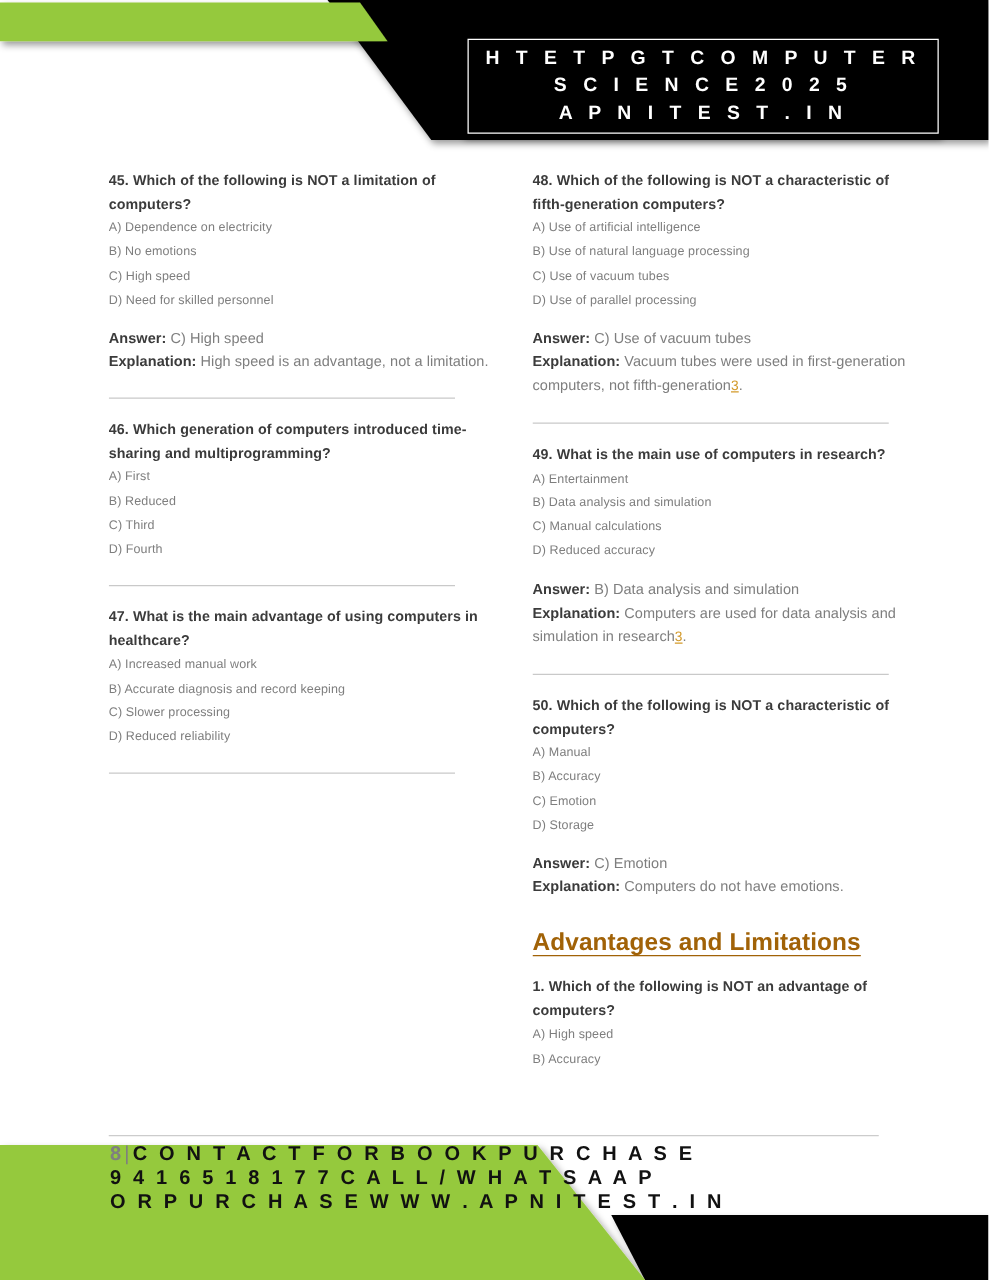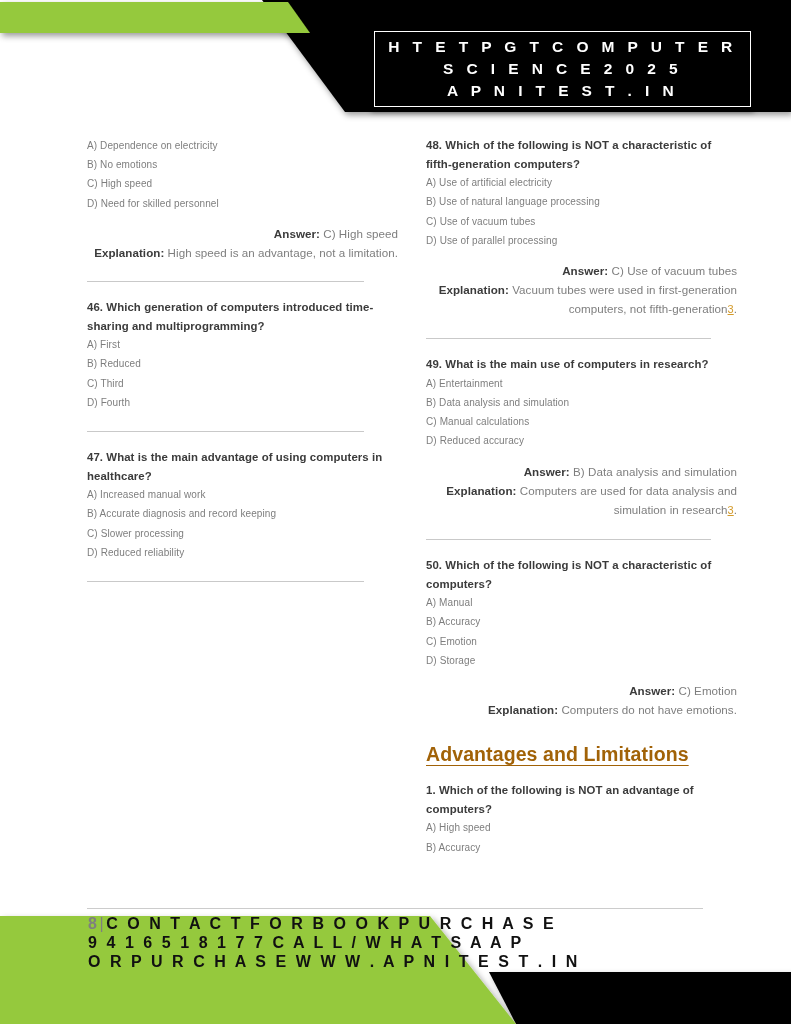--- a/index.html
+++ b/index.html
@@ -94,21 +94,21 @@
     letter-spacing: 0.08px;
   }
   .opt {
     font-family: "Liberation Sans", sans-serif;
     font-size: 10px;
     line-height: 19.2px;
     color: #7e7e7e;
     letter-spacing: 0.1px;
     white-space: nowrap;
   }
-  .ans-wrap { margin-top: 11px; text-align: right; }
+  .ans-wrap { margin-top: 11px; }
   .ans-line {
     font-family: "Liberation Sans", sans-serif;
     font-size: 11.6px;
     line-height: 19.1px;
     color: #7e7e7e;
     letter-spacing: 0.05px;
   }
   .ans-line .lbl {
     font-weight: bold;
     color: #3b3b3b;
@@ -203,20 +203,21 @@
       <div class="title-line">S C I E N C E   2 0 2 5</div>
       <div class="title-line">A P N I T E S T . I N</div>
     </div>
   </div>
 
   <div class="content">
 
     <div class="col col-left">
 
       <div class="qblock">
+        <div class="q-title">45. Which of the following is NOT a limitation of computers?</div>
         <div class="opt">A) Dependence on electricity</div>
         <div class="opt">B) No emotions</div>
         <div class="opt">C) High speed</div>
         <div class="opt">D) Need for skilled personnel</div>
         <div class="ans-wrap">
           <div class="ans-line"><span class="lbl">Answer:</span> <span>C) High speed</span></div>
           <div class="ans-line"><span class="lbl">Explanation:</span> <span>High speed is an advantage, not a limitation.</span></div>
         </div>
       </div>
 
@@ -240,21 +241,21 @@
         <div class="opt">D) Reduced reliability</div>
       </div>
 
       <hr class="divider">
     </div>
 
     <div class="col col-right">
 
       <div class="qblock">
         <div class="q-title">48. Which of the following is NOT a characteristic of fifth-generation computers?</div>
-        <div class="opt">A) Use of artificial electricity</div>
+        <div class="opt">A) Use of artificial intelligence</div>
         <div class="opt">B) Use of natural language processing</div>
         <div class="opt">C) Use of vacuum tubes</div>
         <div class="opt">D) Use of parallel processing</div>
         <div class="ans-wrap">
           <div class="ans-line"><span class="lbl">Answer:</span> <span>C) Use of vacuum tubes</span></div>
           <div class="ans-line"><span class="lbl">Explanation:</span> <span>Vacuum tubes were used in first-generation computers, not fifth-generation</span><a class="cite">3</a><span>.</span></div>
         </div>
       </div>
 
       <hr class="divider wide">

